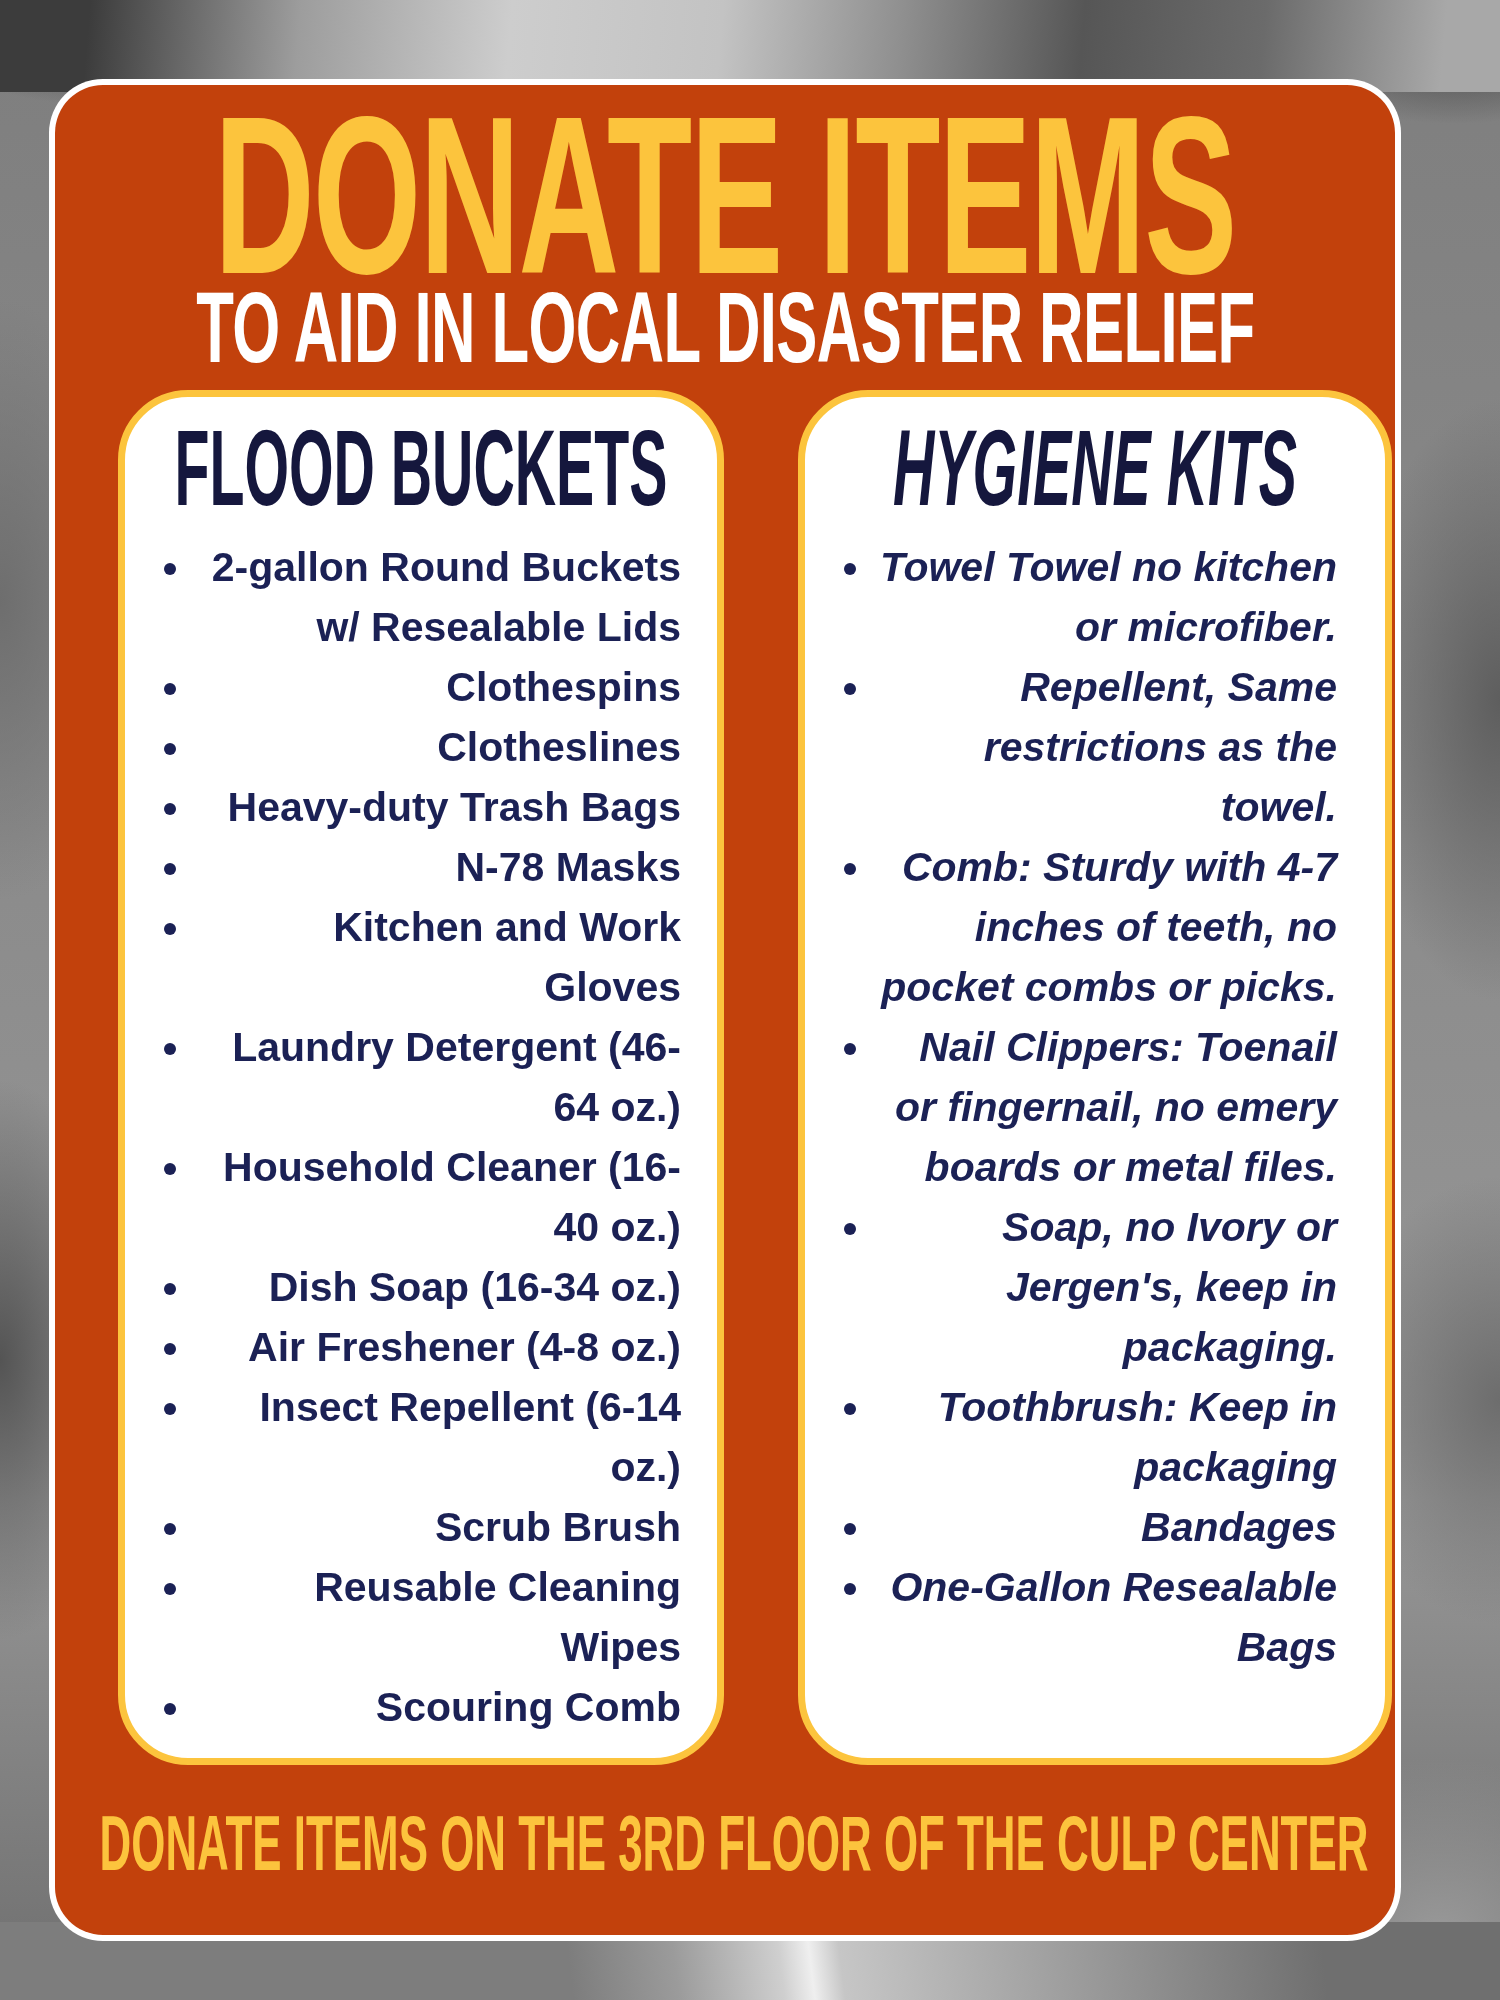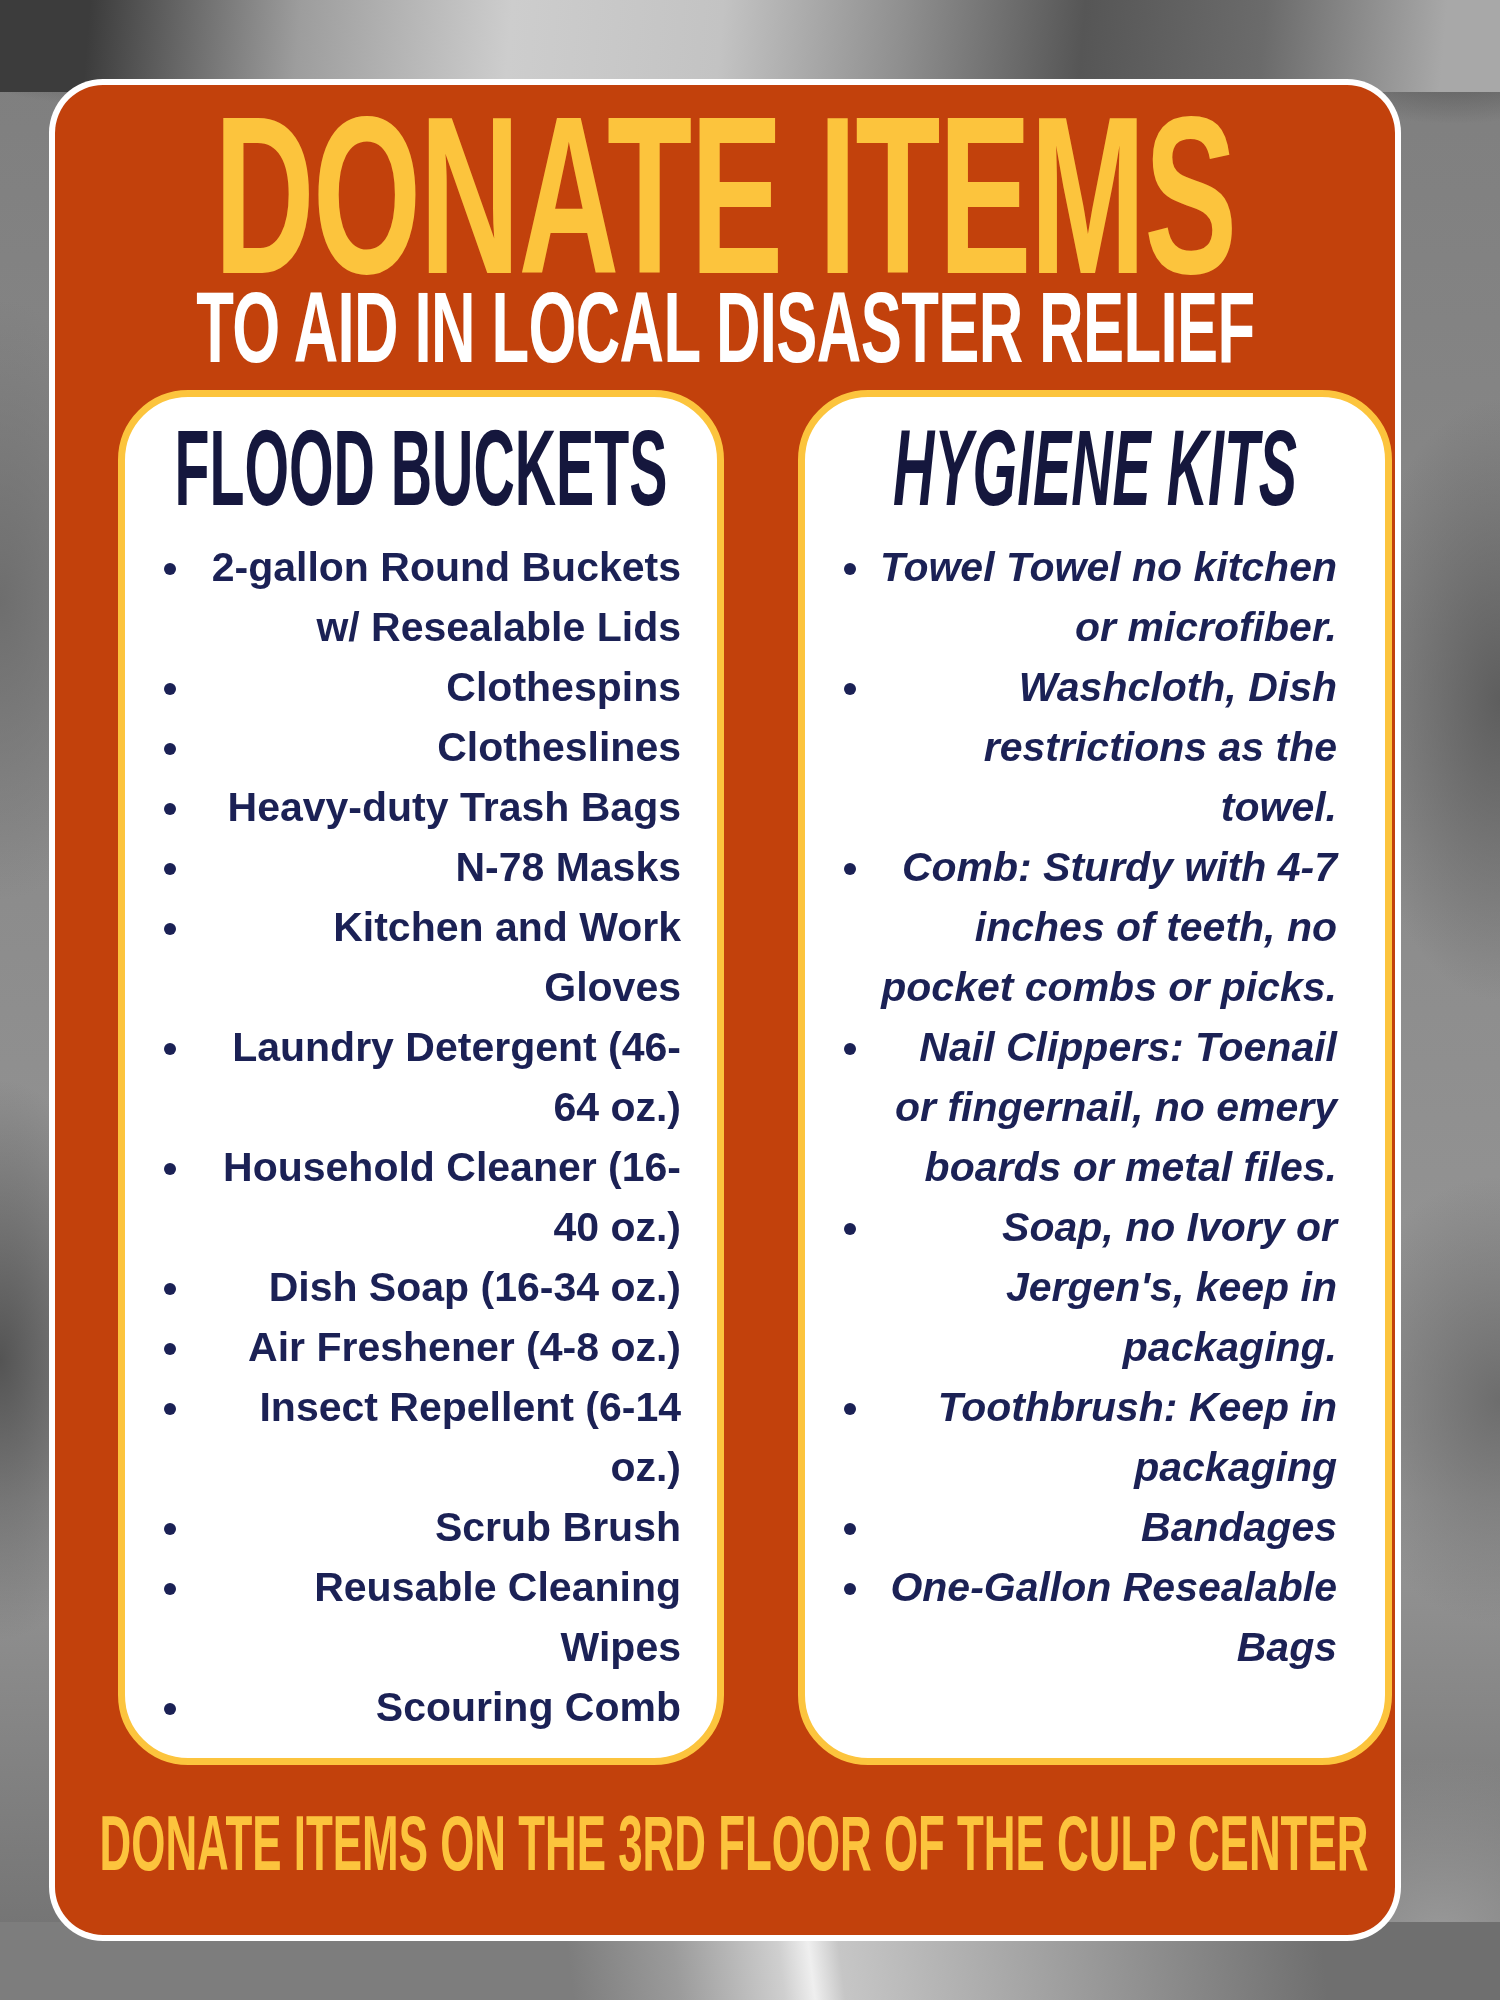--- a/index.html
+++ b/index.html
@@ -103,21 +103,21 @@
         <li>Scouring Comb</li>
       </ul>
   </section>
 
   <section class="panel panel-hygiene">
     <h3 class="panel-heading">
       <span class="cond">HYGIENE KITS</span>
     </h3>
     <ul class="donate-list" id="hygiene-list">
         <li>Towel Towel no kitchen or microfiber.</li>
-        <li>Washcloth, Dish restrictions as the towel.</li>
+        <li>Repellent, Same restrictions as the towel.</li>
         <li>Comb: Sturdy with 4-7 inches of teeth, no pocket combs or picks.</li>
         <li>Nail Clippers: Toenail or fingernail, no emery boards or metal files.</li>
         <li>Soap, no Ivory or Jergen's, keep in packaging.</li>
         <li>Toothbrush: Keep in packaging</li>
         <li>Bandages</li>
         <li>One-Gallon Resealable Bags</li>
       </ul>
   </section>
 
   <div class="footer-row">

